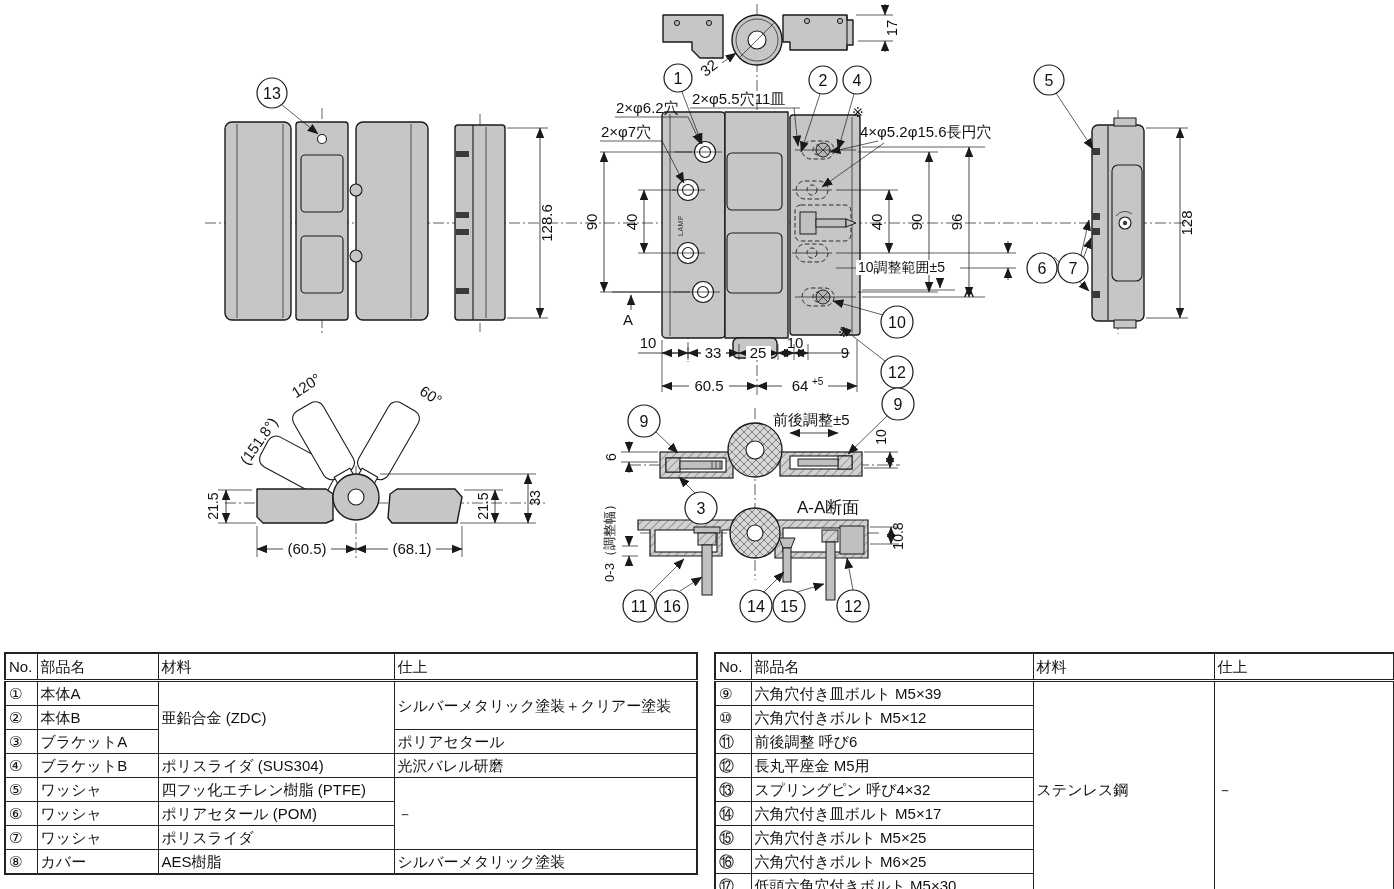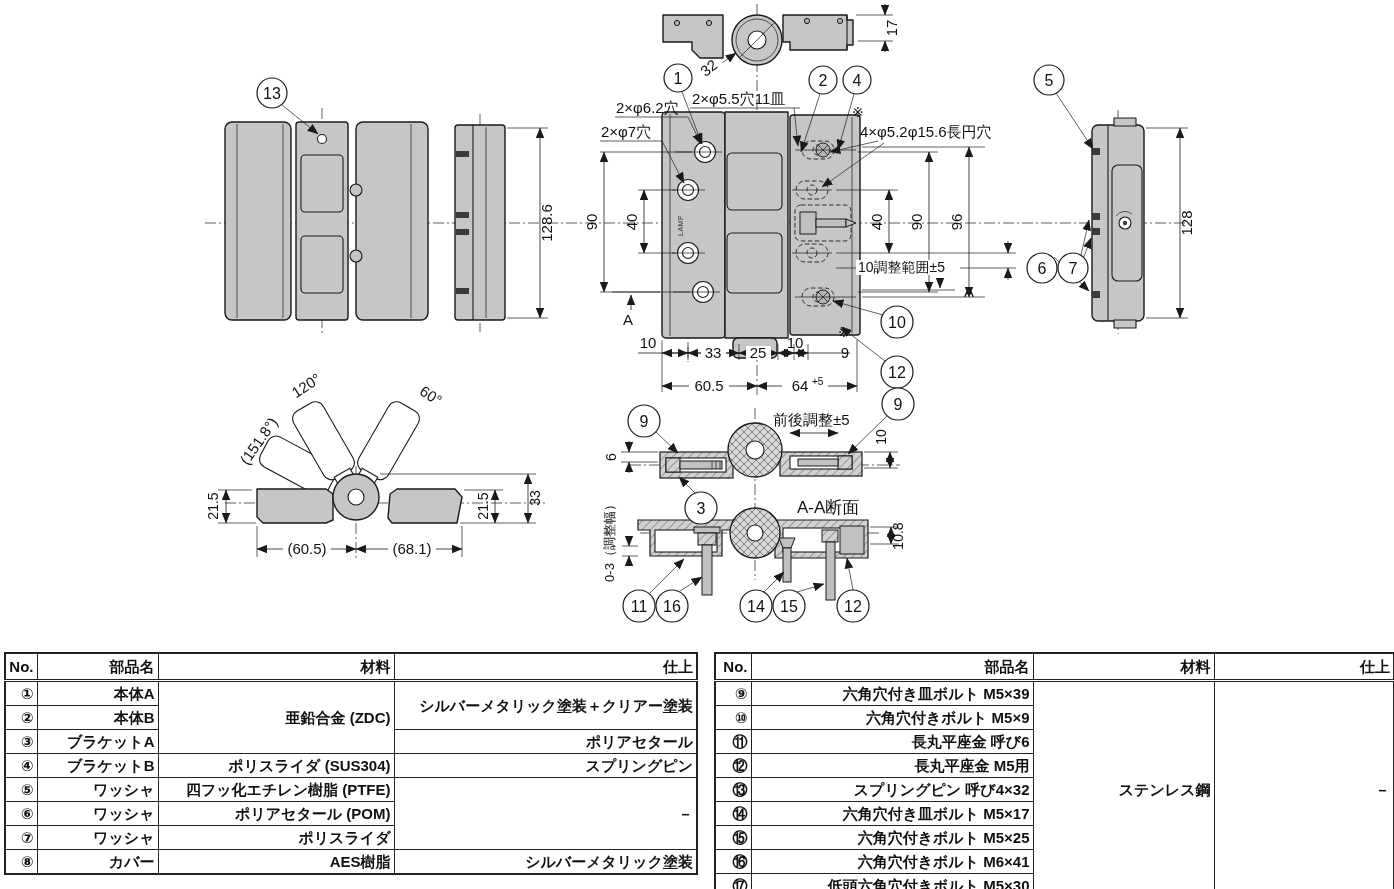--- a/index.html
+++ b/index.html
@@ -22,21 +22,21 @@
   text{fill:#111;}
   .t{font-size:15px;}
   .t14{font-size:14px;}
   .ts{font-size:13px;}
   .t10{font-size:10px;}
   .t7{font-size:7px;letter-spacing:.5px;fill:#333;}
   .tc{font-size:16px;text-anchor:middle;}
   .mid{text-anchor:middle;}
   
   table.bom{position:absolute;border-collapse:collapse;table-layout:fixed;font-size:15px;color:#111;}
-  table.bom td,table.bom th{border:1.2px solid #222;padding:0 3px;text-align:right;font-weight:bold;
+  table.bom td,table.bom th{border:1.2px solid #222;padding:0 3px;text-align:left;font-weight:normal;
     height:23px;line-height:1.05;overflow:hidden;white-space:nowrap;}
   table.bom thead th{height:25px;border-bottom:3px double #222;}
   table.bom{border:2px solid #222;}
   #bom-left{left:4px;top:652px;width:692px;}
   #bom-right{left:714px;top:652px;width:679px;}
 </style>
 </head>
 <body>
 
 <div class="sheet">
@@ -490,21 +490,21 @@
     </tr>
     <tr>
       <td>③</td>
       <td>ブラケットA</td>
       <td>ポリアセタール</td>
     </tr>
     <tr>
       <td>④</td>
       <td>ブラケットB</td>
       <td>ポリスライダ (SUS304)</td>
-      <td>スプリングピン</td>
+      <td>光沢バレル研磨</td>
     </tr>
     <tr>
       <td>⑤</td>
       <td>ワッシャ</td>
       <td>四フッ化エチレン樹脂 (PTFE)</td>
       <td rowspan="3">－</td>
     </tr>
     <tr>
       <td>⑥</td>
       <td>ワッシャ</td>
@@ -541,45 +541,45 @@
   </thead>
   <tbody>
     <tr>
       <td>⑨</td>
       <td>六角穴付き皿ボルト M5×39</td>
       <td rowspan="9">ステンレス鋼</td>
       <td rowspan="9">－</td>
     </tr>
     <tr>
       <td>⑩</td>
-      <td>六角穴付きボルト M5×9</td>
+      <td>六角穴付きボルト M5×12</td>
     </tr>
     <tr>
       <td>⑪</td>
-      <td>長丸平座金 呼び6</td>
+      <td>前後調整 呼び6</td>
     </tr>
     <tr>
       <td>⑫</td>
       <td>長丸平座金 M5用</td>
     </tr>
     <tr>
       <td>⑬</td>
       <td>スプリングピン 呼び4×32</td>
     </tr>
     <tr>
       <td>⑭</td>
       <td>六角穴付き皿ボルト M5×17</td>
     </tr>
     <tr>
       <td>⑮</td>
       <td>六角穴付きボルト M5×25</td>
     </tr>
     <tr>
       <td>⑯</td>
-      <td>六角穴付きボルト M6×41</td>
+      <td>六角穴付きボルト M6×25</td>
     </tr>
     <tr>
       <td>⑰</td>
       <td>低頭六角穴付きボルト M5×30</td>
     </tr>
   </tbody>
 </table>
 
 </div>
 

